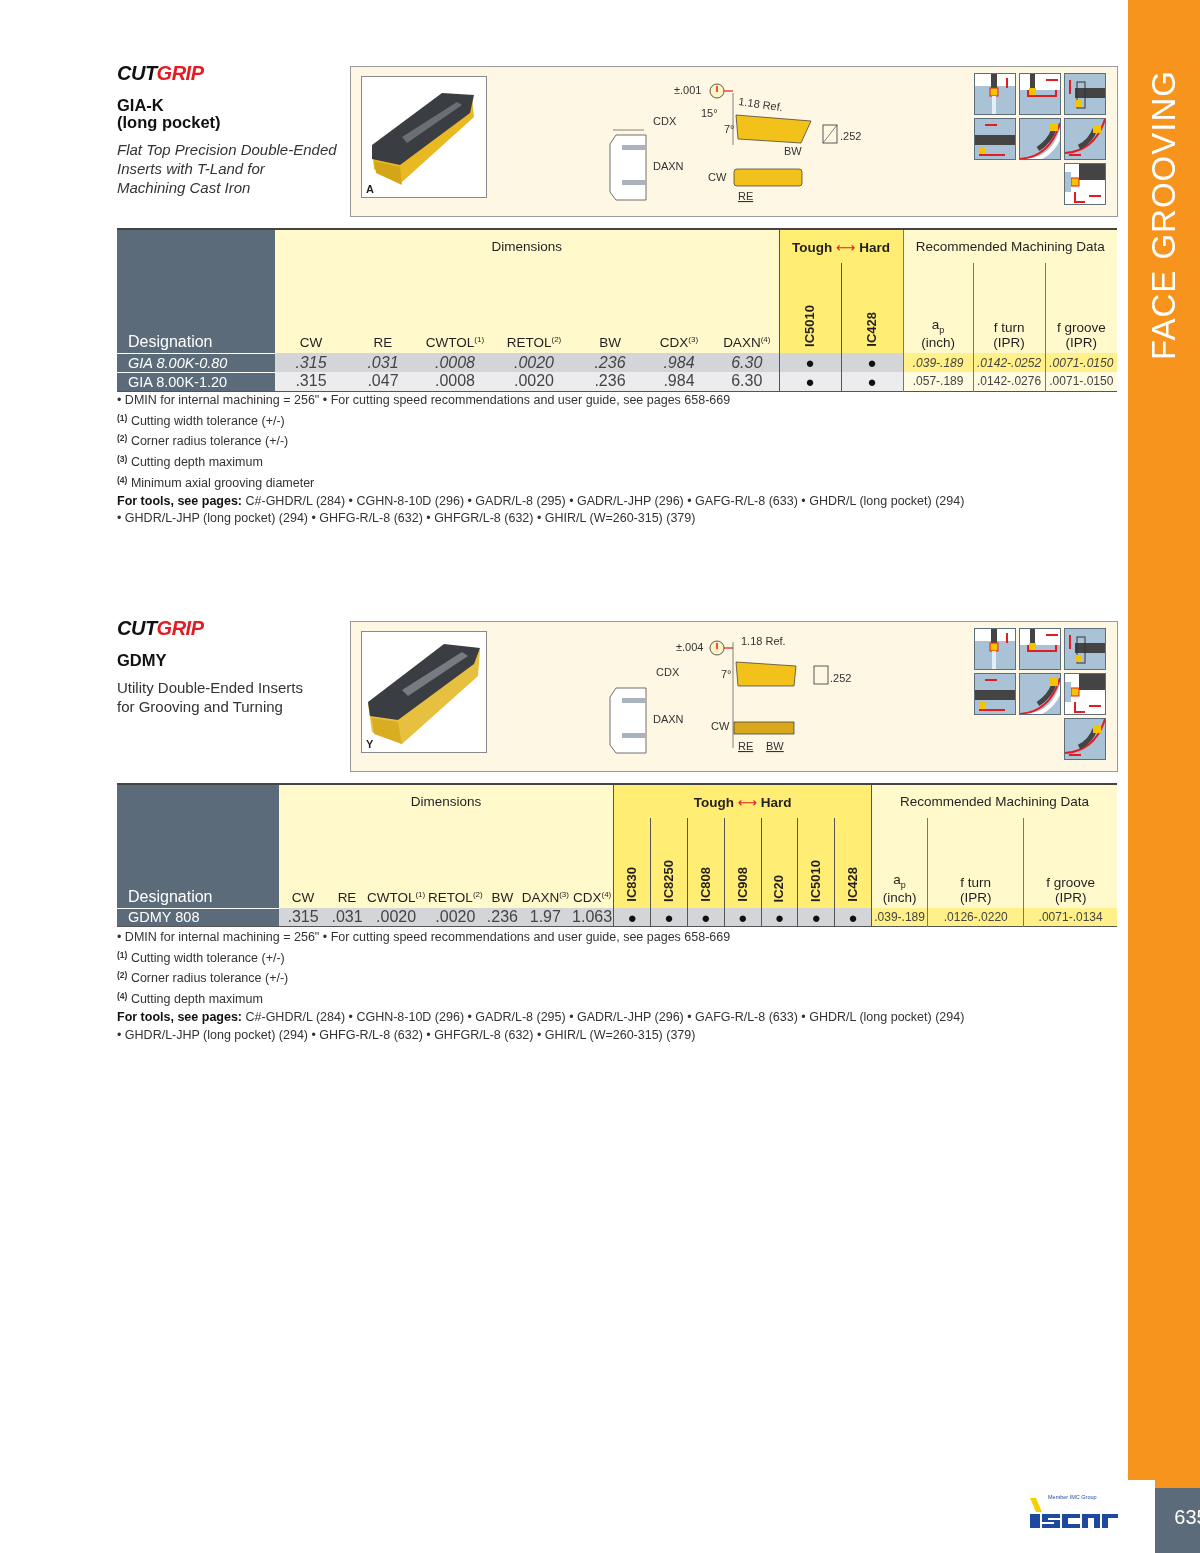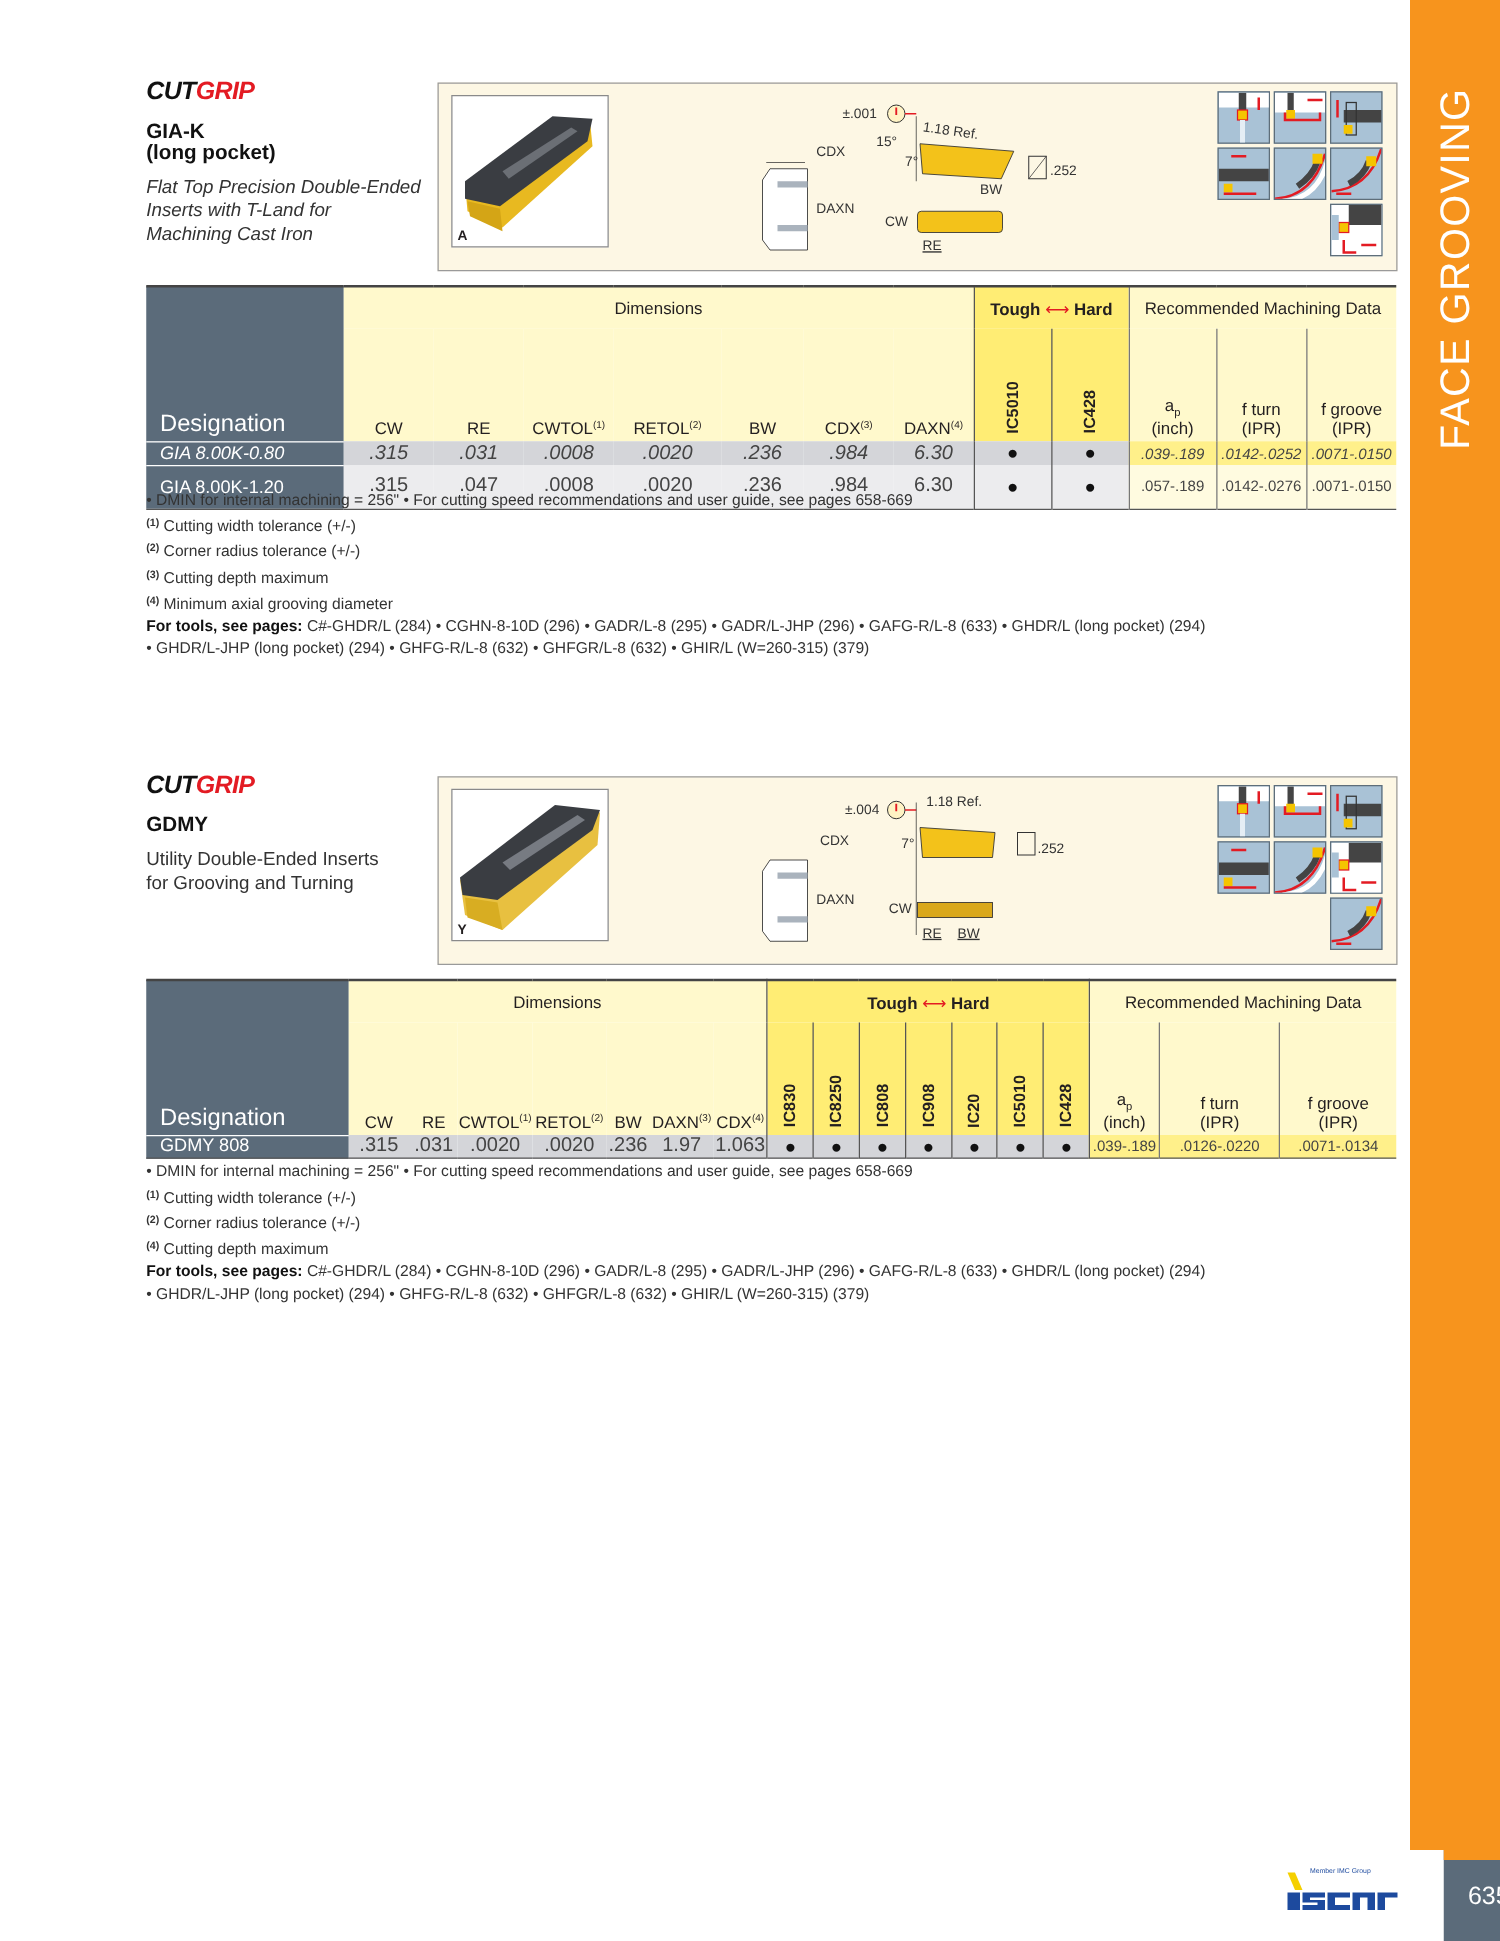--- a/index.html
+++ b/index.html
@@ -28,21 +28,21 @@
 
   .drawing-panel { position: absolute; left: 233px; width: 768px; height: 151px; background: #fdf7e4; border: 1.5px solid #9a9a9a; }
   .photo-box { position: absolute; left: 10px; top: 9px; width: 126px; height: 122px; background: #fff; border: 1px solid #8a8a8a; }
   .photo-letter { position: absolute; left: 4px; bottom: 2px; font-weight: bold; font-size: 11px; }
   .icons-grid { position: absolute; right: 8px; top: 6px; }
   .ico { position: absolute; width: 42px; height: 42px; background: #a9c2d6; border: 1px solid #5e6e7a; overflow: hidden; }
 
   
   table.spec { position: absolute; left: 0; border-collapse: collapse; font-size: 13px; table-layout: fixed; }
   table.spec td, table.spec th { padding: 0; font-weight: normal; }
-  .desig-head { background: #5b6b7a; color: #fff; font-weight: bold; font-size: 19px; text-align: left; vertical-align: bottom; padding-left: 11px !important; padding-bottom: 2px !important; }
+  .desig-head { background: #5b6b7a; color: #fff; font-weight: bold; font-size: 16px; text-align: left; vertical-align: bottom; padding-left: 11px !important; padding-bottom: 2px !important; }
   .dim-head { background: #fff9cc; text-align: center; font-size: 13.5px; }
   .grade-band { background: #ffed74; }
   .rec-band { background: #fff9cc; }
   .col-head { vertical-align: bottom; text-align: center; font-size: 13.5px; padding-bottom: 3px !important; }
   .vert { writing-mode: vertical-rl; transform: rotate(180deg); font-weight: bold; font-size: 13px; display: inline-block; line-height: 14px; }
   sup { font-size: 8px; vertical-align: 5px; }
   .desig-cell { background: #5b6b7a; color: #fff; font-weight: bold; font-size: 14.5px; padding-left: 11px !important; text-align: left; border-top: 1px solid #fff; }
   .val { text-align: center; font-size: 16px; color: #444; }
   .row-a .val { background: #d4d5d9; }
   .row-b .val { background: #ececee; }
@@ -238,21 +238,21 @@
       <td class="val">.0020</td>
       <td class="val">.236</td>
       <td class="val">.984</td>
       <td class="val">6.30</td>
       <td class="dot">●</td>
       <td class="dot">●</td>
       <td class="rec-val">.039-.189</td>
       <td class="rec-val">.0142-.0252</td>
       <td class="rec-val">.0071-.0150</td>
     </tr>
-    <tr class="row-b" style="height:35px;border-bottom:1.5px solid #555;">
+    <tr class="row-b" style="height:19px;border-bottom:1.5px solid #555;">
       <td class="desig-cell">GIA 8.00K-1.20</td>
       <td class="val">.315</td>
       <td class="val">.047</td>
       <td class="val">.0008</td>
       <td class="val">.0020</td>
       <td class="val">.236</td>
       <td class="val">.984</td>
       <td class="val">6.30</td>
       <td class="dot">●</td>
       <td class="dot">●</td>

